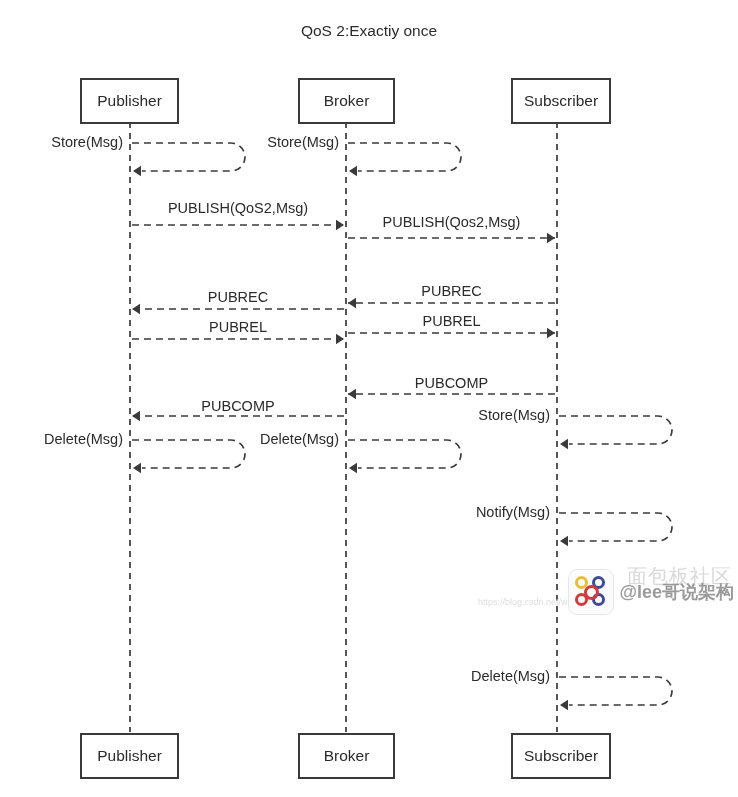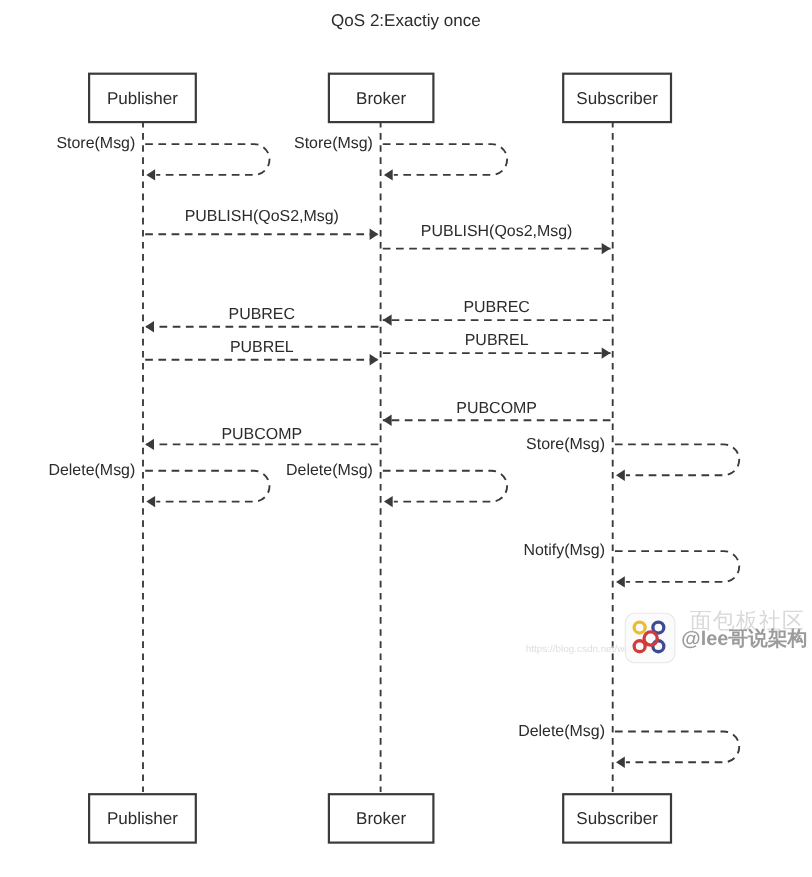--- a/index.html
+++ b/index.html
@@ -10,21 +10,21 @@
   body {
     width: 738px;
     height: 797px;
     position: relative;
     font-family: "Liberation Sans", sans-serif;
     color: #2b2b2b;
     overflow: hidden;
   }
   #diagram-root {
     position: absolute;
-    left: 0; top: 0;
+    left: 0; top: 12px;
     width: 738px;
     height: 611px;
   }
   svg#seq-svg {
     position: absolute;
     left: 0; top: 0;
     width: 738px;
     height: 797px;
   }
   .diag-title {

